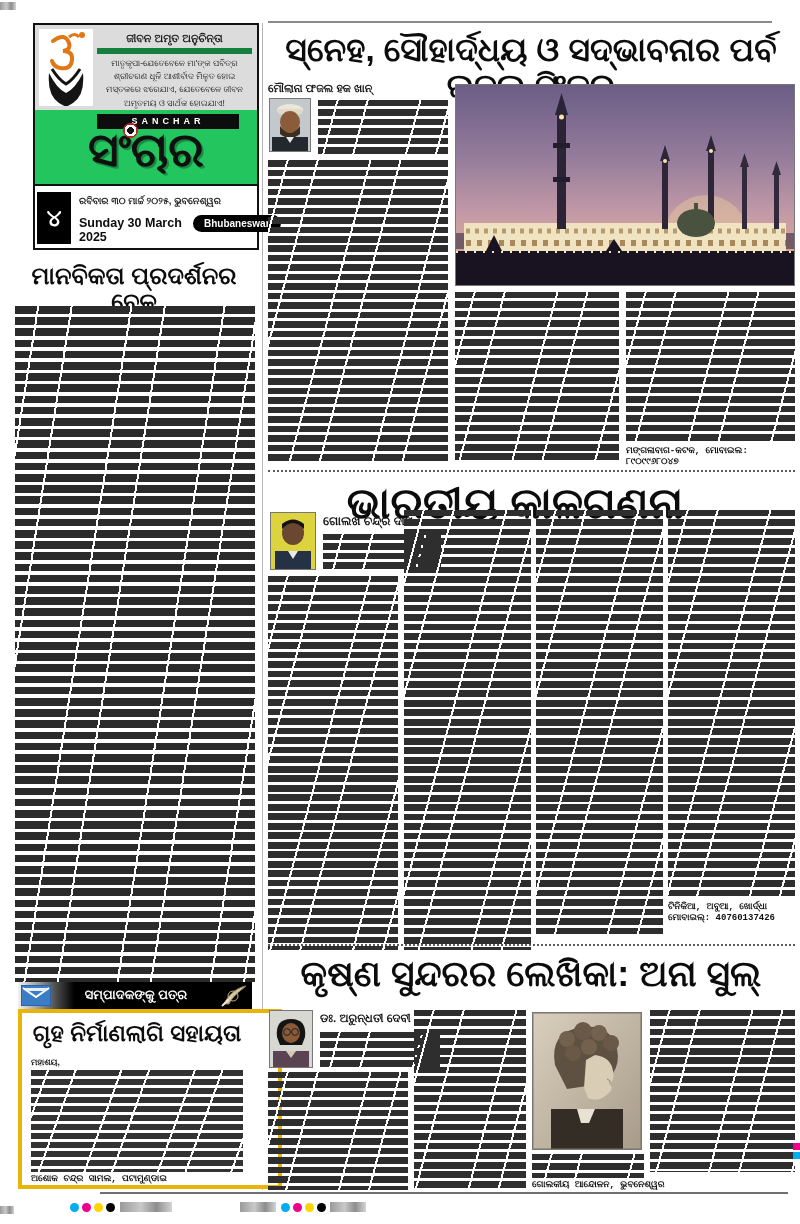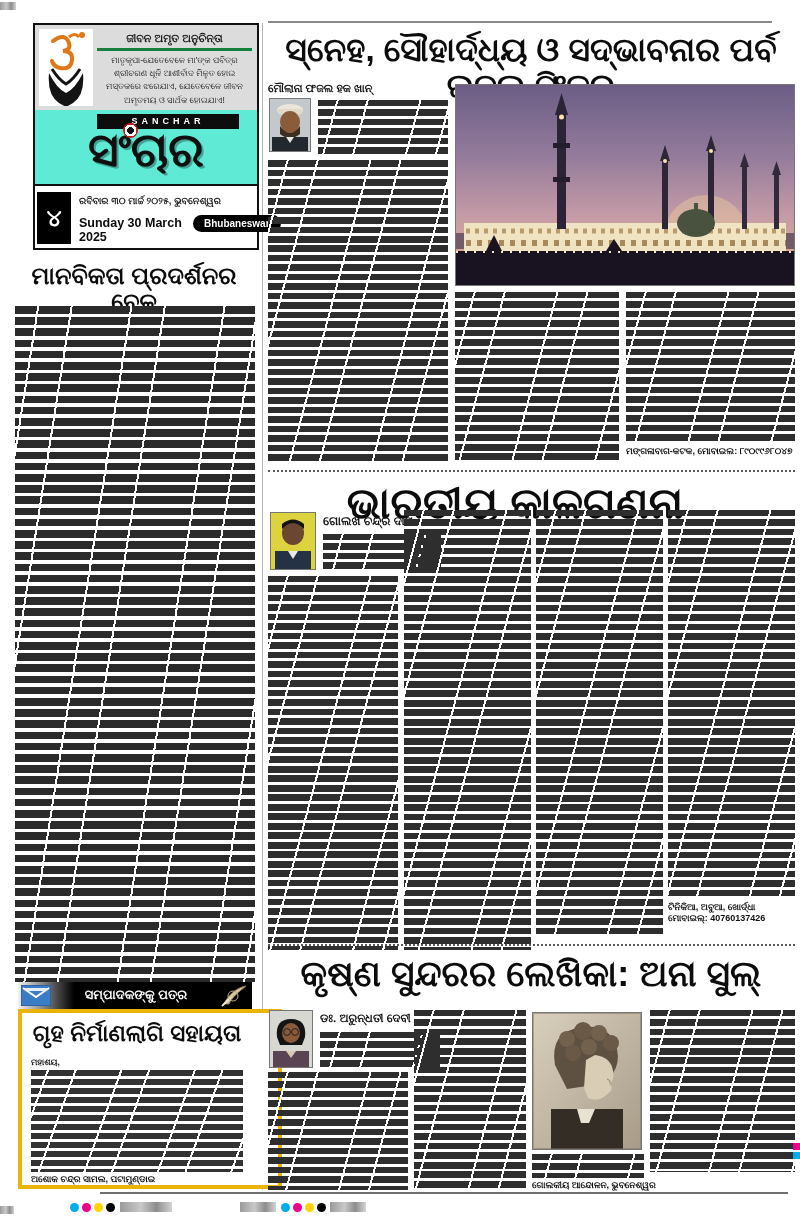--- a/index.html
+++ b/index.html
@@ -14,21 +14,21 @@
   .gk-lg{background-image:
       repeating-linear-gradient(99deg, rgba(255,255,255,0) 0 22px, #fff 22px 24px,
         rgba(255,255,255,0) 24px 55px, #fff 55px 57px, rgba(255,255,255,0) 57px 92px),
       repeating-linear-gradient(to bottom, #2b2b2b 0 7.5px, rgba(255,255,255,0) 7.5px 11.2px);}
   .gk-sm{background-image:
       repeating-linear-gradient(110deg, rgba(255,255,255,0) 0 15px, #fff 15px 17px,
         rgba(255,255,255,0) 17px 41px, #fff 41px 43px, rgba(255,255,255,0) 43px 69px),
       repeating-linear-gradient(to bottom, #333 0 6px, rgba(255,255,255,0) 6px 9px);}
   .headline{font-weight:bold;color:#0c0c0c;text-align:center;line-height:1.1;letter-spacing:0;}
   .byline{font-weight:bold;font-size:11px;color:#111;}
-  .signoff{font-weight:bold;font-size:9px;color:#111;line-height:1.25;}
+  .signoff{font-weight:bold;font-size:9px;color:#111;line-height:1.25;font-family:Liberation Mono, monospace;}
   .photo-frame{border:1px solid #777;box-sizing:border-box;}
   .pill{background:#000;color:#fff;border-radius:11px;font-size:10px;font-weight:bold;
         padding:3px 11px;display:inline-block;}
   .dotsep{border-top:2px dotted #5a5a5a;height:0;}
   .greybar{background:linear-gradient(to right,#9a9a9a,#c9c9c9 40%,#8d8d8d 70%,#d4d4d4);}
   .dot{width:9px;height:9px;border-radius:50%;}
   .vrule{background:#b5b5b5;width:1px;}
 </style>
 </head>
 <body>
@@ -46,31 +46,31 @@
           <svg width="54" height="77" viewBox="0 0 54 77">
             <path d="M14,12 q12,-9 16,2 q2,7 -6,8 q10,0 9,9 q-1,10 -12,8 q-6,-1 -8,-7" stroke="#e07818" stroke-width="4" fill="none" stroke-linecap="round"></path>
             <path d="M30,8 q6,-5 10,0" stroke="#e07818" stroke-width="3" fill="none"></path>
             <circle cx="43" cy="6" r="3" fill="#e07818"></circle>
             <path d="M10,44 q8,16 17,20 q9,-4 17,-20 q2,22 -10,30 l-7,4 l-7,-4 q-12,-8 -10,-30z" fill="#141414"></path>
             <path d="M13,40 q7,11 14,15 q7,-4 14,-15" stroke="#141414" stroke-width="3" fill="none"></path>
           </svg>
         </span>
       </div>
       <div class="abs" style="left:62px;top:7px;width:155px;text-align:center;">
-        <div style="font-size:11px;font-weight:bold;border-bottom:3px solid #15803d;padding-bottom:3px;margin-bottom:3px;">ଜୀବନ ଅମୃତ ଅନୁଚିନ୍ତା</div>
+        <div style="font-size:11px;font-weight:bold;border-bottom:6px solid #15803d;padding-bottom:3px;margin-bottom:3px;">ଜୀବନ ଅମୃତ ଅନୁଚିନ୍ତା</div>
         <div style="font-size:8.5px;line-height:1.55;font-weight:normal;color:#222;">
           <div>ମାତୃକୃପା-ଯେତେବେଳେ ମା'ଙ୍କ ପବିତ୍ର</div>
           <div>ଶ୍ରୀଚରଣ ଧୂଳି ଆଶୀର୍ବାଦ ମିଳୁତ ହୋଇ</div>
           <div>ମସ୍ତକରେ ଝରେଯାଏ, ଯେତେବେଳେ ଜୀବନ</div>
           <div>ଅମୃତମୟ ଓ ସାର୍ଥକ ହୋଇଯାଏ!</div>
         </div>
       </div>
     </div>
 
-    <div class="abs" style="left:0;top:85px;width:222px;height:74px;background:#5eead4;">
+    <div class="abs" style="left:0;top:85px;width:222px;height:74px;background:#22c55e;">
       <div class="abs" style="left:62px;top:4px;width:142px;height:15px;background:#0d0d0d;color:#fff;font-size:9px;font-weight:bold;letter-spacing:4px;text-align:center;line-height:15px;">SANCHAR</div>
       <div class="abs" style="left:0;top:8px;width:222px;text-align:center;font-size:47px;font-weight:bold;color:#101010;text-shadow:2px 2px 0 rgba(0,0,0,0.3);line-height:64px;">ସଂଚାର</div>
       <div class="abs" style="left:88px;top:13px;width:15px;height:15px;border-radius:50%;background:radial-gradient(circle,#111 0 32%,#fff 32% 55%,#c22020 55% 100%);"></div>
     </div>
 
     <div class="abs" style="left:0;top:159px;width:222px;height:64px;border-top:2px solid #111;box-sizing:border-box;">
       <div class="abs" style="left:2px;top:6px;width:34px;height:52px;background:#000;color:#fff;text-align:center;font-size:23px;font-weight:bold;line-height:52px;">୪</div>
       <div class="abs" style="left:44px;top:9px;width:175px;font-size:9.5px;font-weight:bold;color:#222;">ରବିବାର ୩୦ ମାର୍ଚ୍ଚ ୨୦୨୫, ଭୁବନେଶ୍ୱର</div>
       <div class="abs" style="left:44px;top:30px;width:120px;font-size:12.5px;font-weight:bold;color:#0d0d0d;">Sunday 30 March 2025</div>
       <div class="abs" style="left:158px;top:27px;"><span class="pill">Bhubaneswar</span></div>

